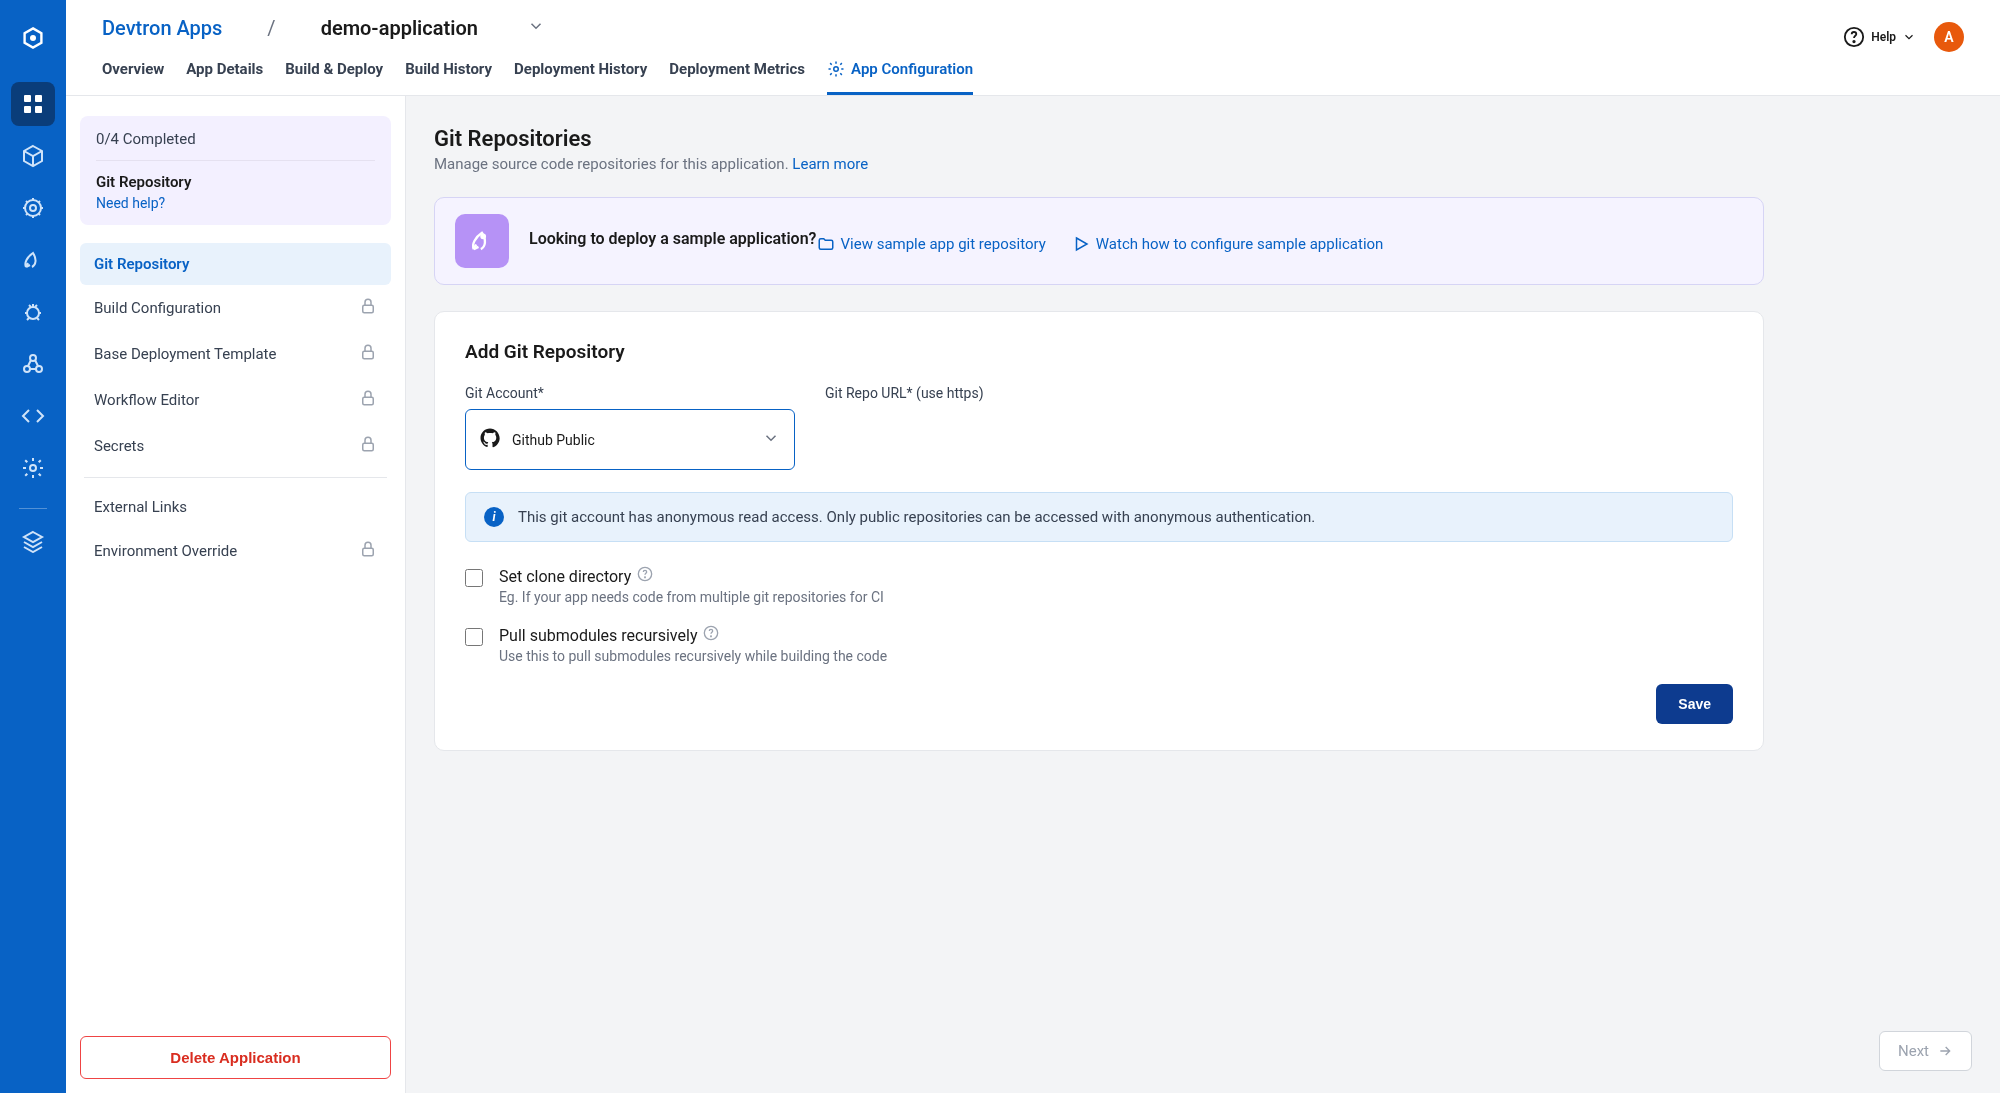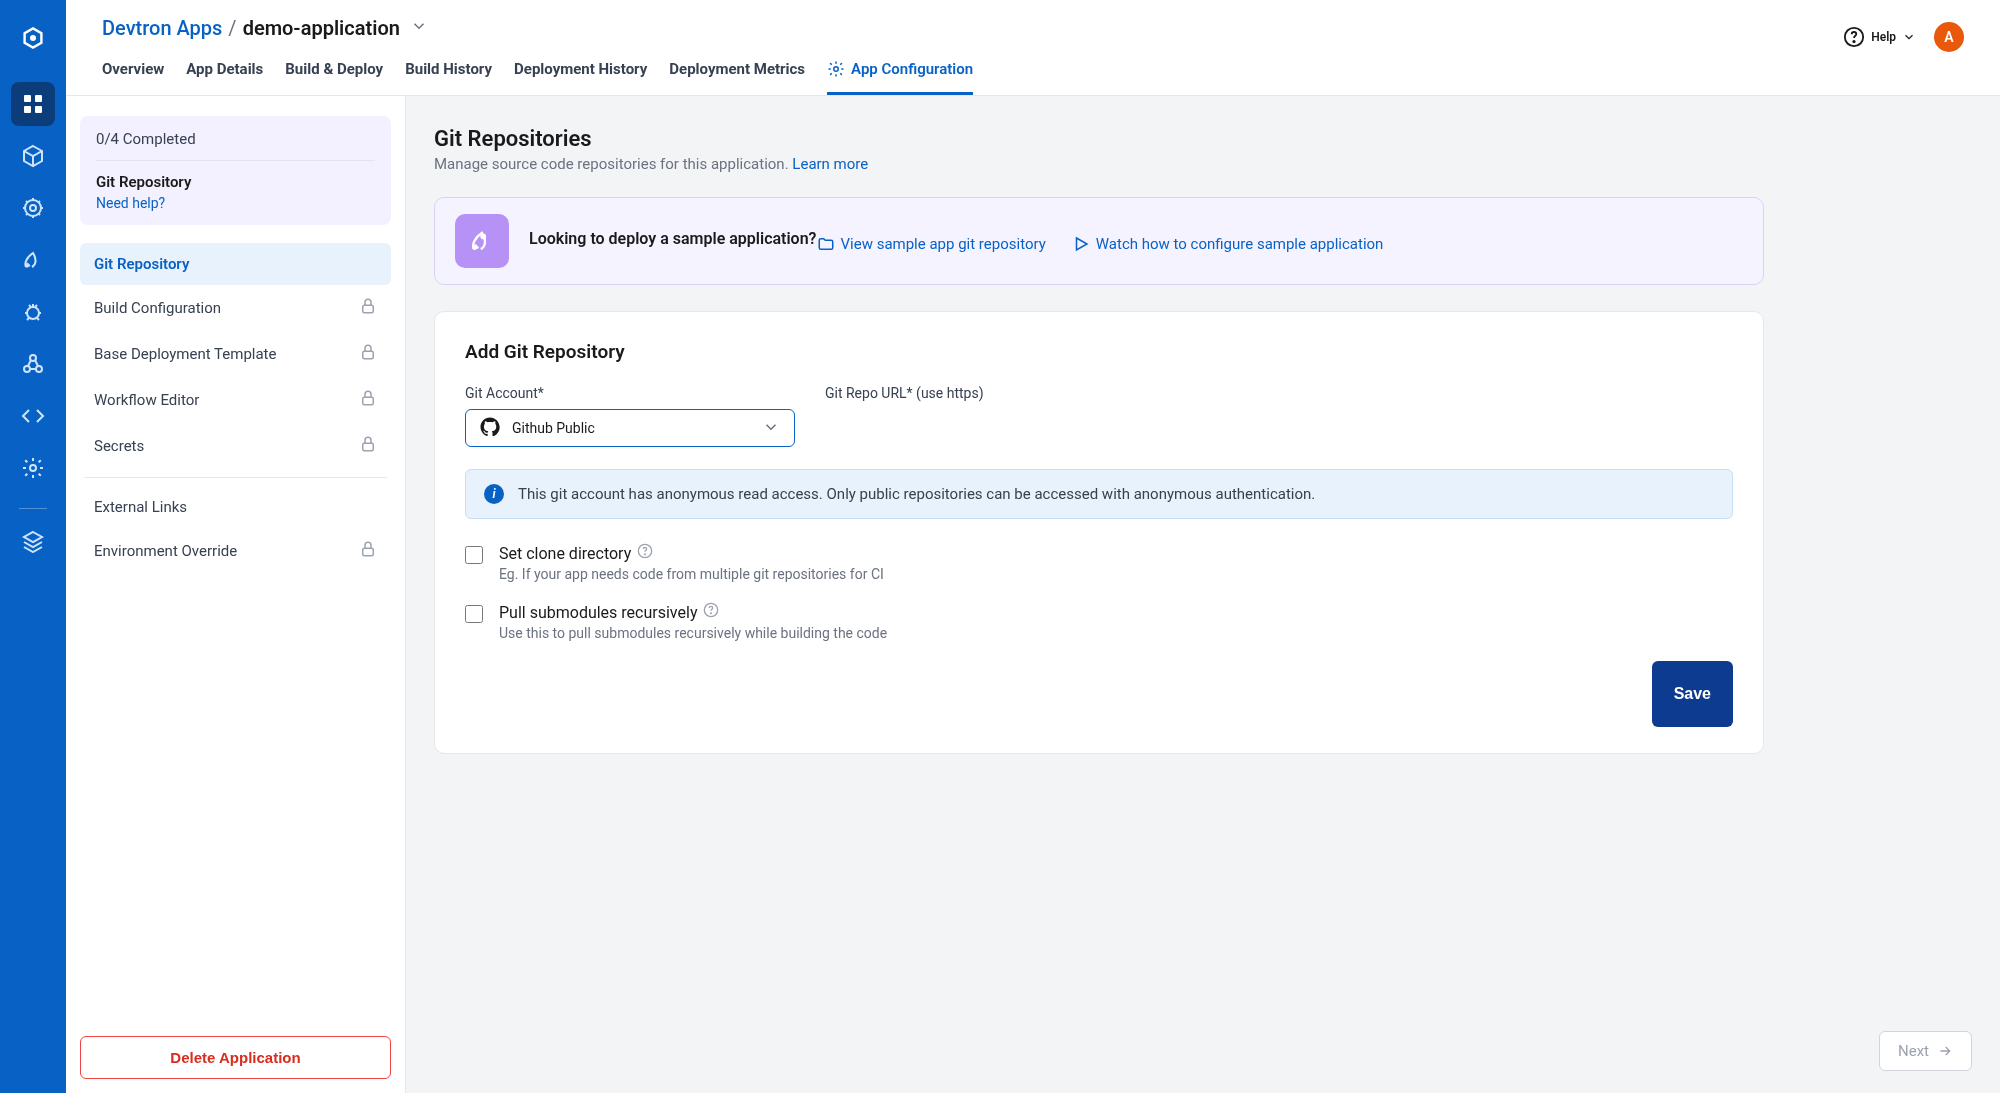--- a/index.html
+++ b/index.html
@@ -53,21 +53,21 @@
 
 
 .topbar {
   display: flex;
   justify-content: space-between;
   align-items: flex-start;
   padding: 16px 36px 0 36px;
   border-bottom: 1px solid #e5e7eb;
 }
 .topbar-left { display: flex; flex-direction: column; }
-.breadcrumb { display: flex; align-items: center; margin-bottom: 12px; font-size: 20px;}
+.breadcrumb { display: flex; align-items: center; margin-bottom: 12px; font-size: 20px; gap: 39px;}
 .breadcrumb .crumb-link { color: #0862c5; font-weight: 500; cursor: pointer; }
 .breadcrumb .crumb-sep { color: #6b7280; margin: 0 6px; }
 .breadcrumb .crumb-current { font-weight: 600; color: #1a1a1a; }
 .breadcrumb .chev { margin-left: 10px; color: #6b7280; }
 
 .tabs { display: flex; gap: 22px; }
 .tab {
   padding: 8px 0 14px 0;
   cursor: pointer;
   font-size: 15px;
@@ -160,21 +160,21 @@
 }
 .form-card h3 { font-size: 19px; font-weight: 600; margin-bottom: 22px;}
 .form-row { display: flex; gap: 30px; margin-bottom: 22px;}
 .field { display: flex; flex-direction: column; }
 .field-account { width: 330px; }
 .field-url { flex: 1; }
 .field-label { font-size: 14px; color: #374151; margin-bottom: 8px;}
 .select-wrap, .input-wrap {
   border: 1px solid #0862c5;
   border-radius: 6px;
-  height: 38px;
+  height: 61px;
   display: flex; align-items: center;
   padding: 4px 14px;
   background: #fff;
 }
 .input-wrap { border-color: #0862c5; }
 .select-wrap { justify-content: space-between; cursor: pointer;}
 .select-left { display: flex; align-items: center; gap: 12px; }
 .input-wrap input {
   border: none; outline: none; width: 100%; font-size: 15px; color: #1a1a1a;
 }
@@ -195,23 +195,23 @@
 .opt-title { font-size: 16px; display: flex; align-items: center; gap: 6px;}
 .opt-sub { color: #6b7280; font-size: 14px; margin-top: 3px;}
 .help-circle { color: #9ca3af; }
 
 .save-row { display: flex; justify-content: flex-end; margin-top: 14px;}
 .save-btn {
   background: #0d3b8f;
   color: #fff;
   border: none;
   border-radius: 6px;
-  padding: 24px 22px;
+  padding: 12px 22px;
   font-weight: 600;
-  font-size: 16px;
+  font-size: 14px;
   cursor: pointer;
 }
 
 .footer-next {
   position: absolute;
   right: 28px;
   bottom: 22px;
   border: 1px solid #d1d5db;
   color: #9ca3af;
   background: #fff;

